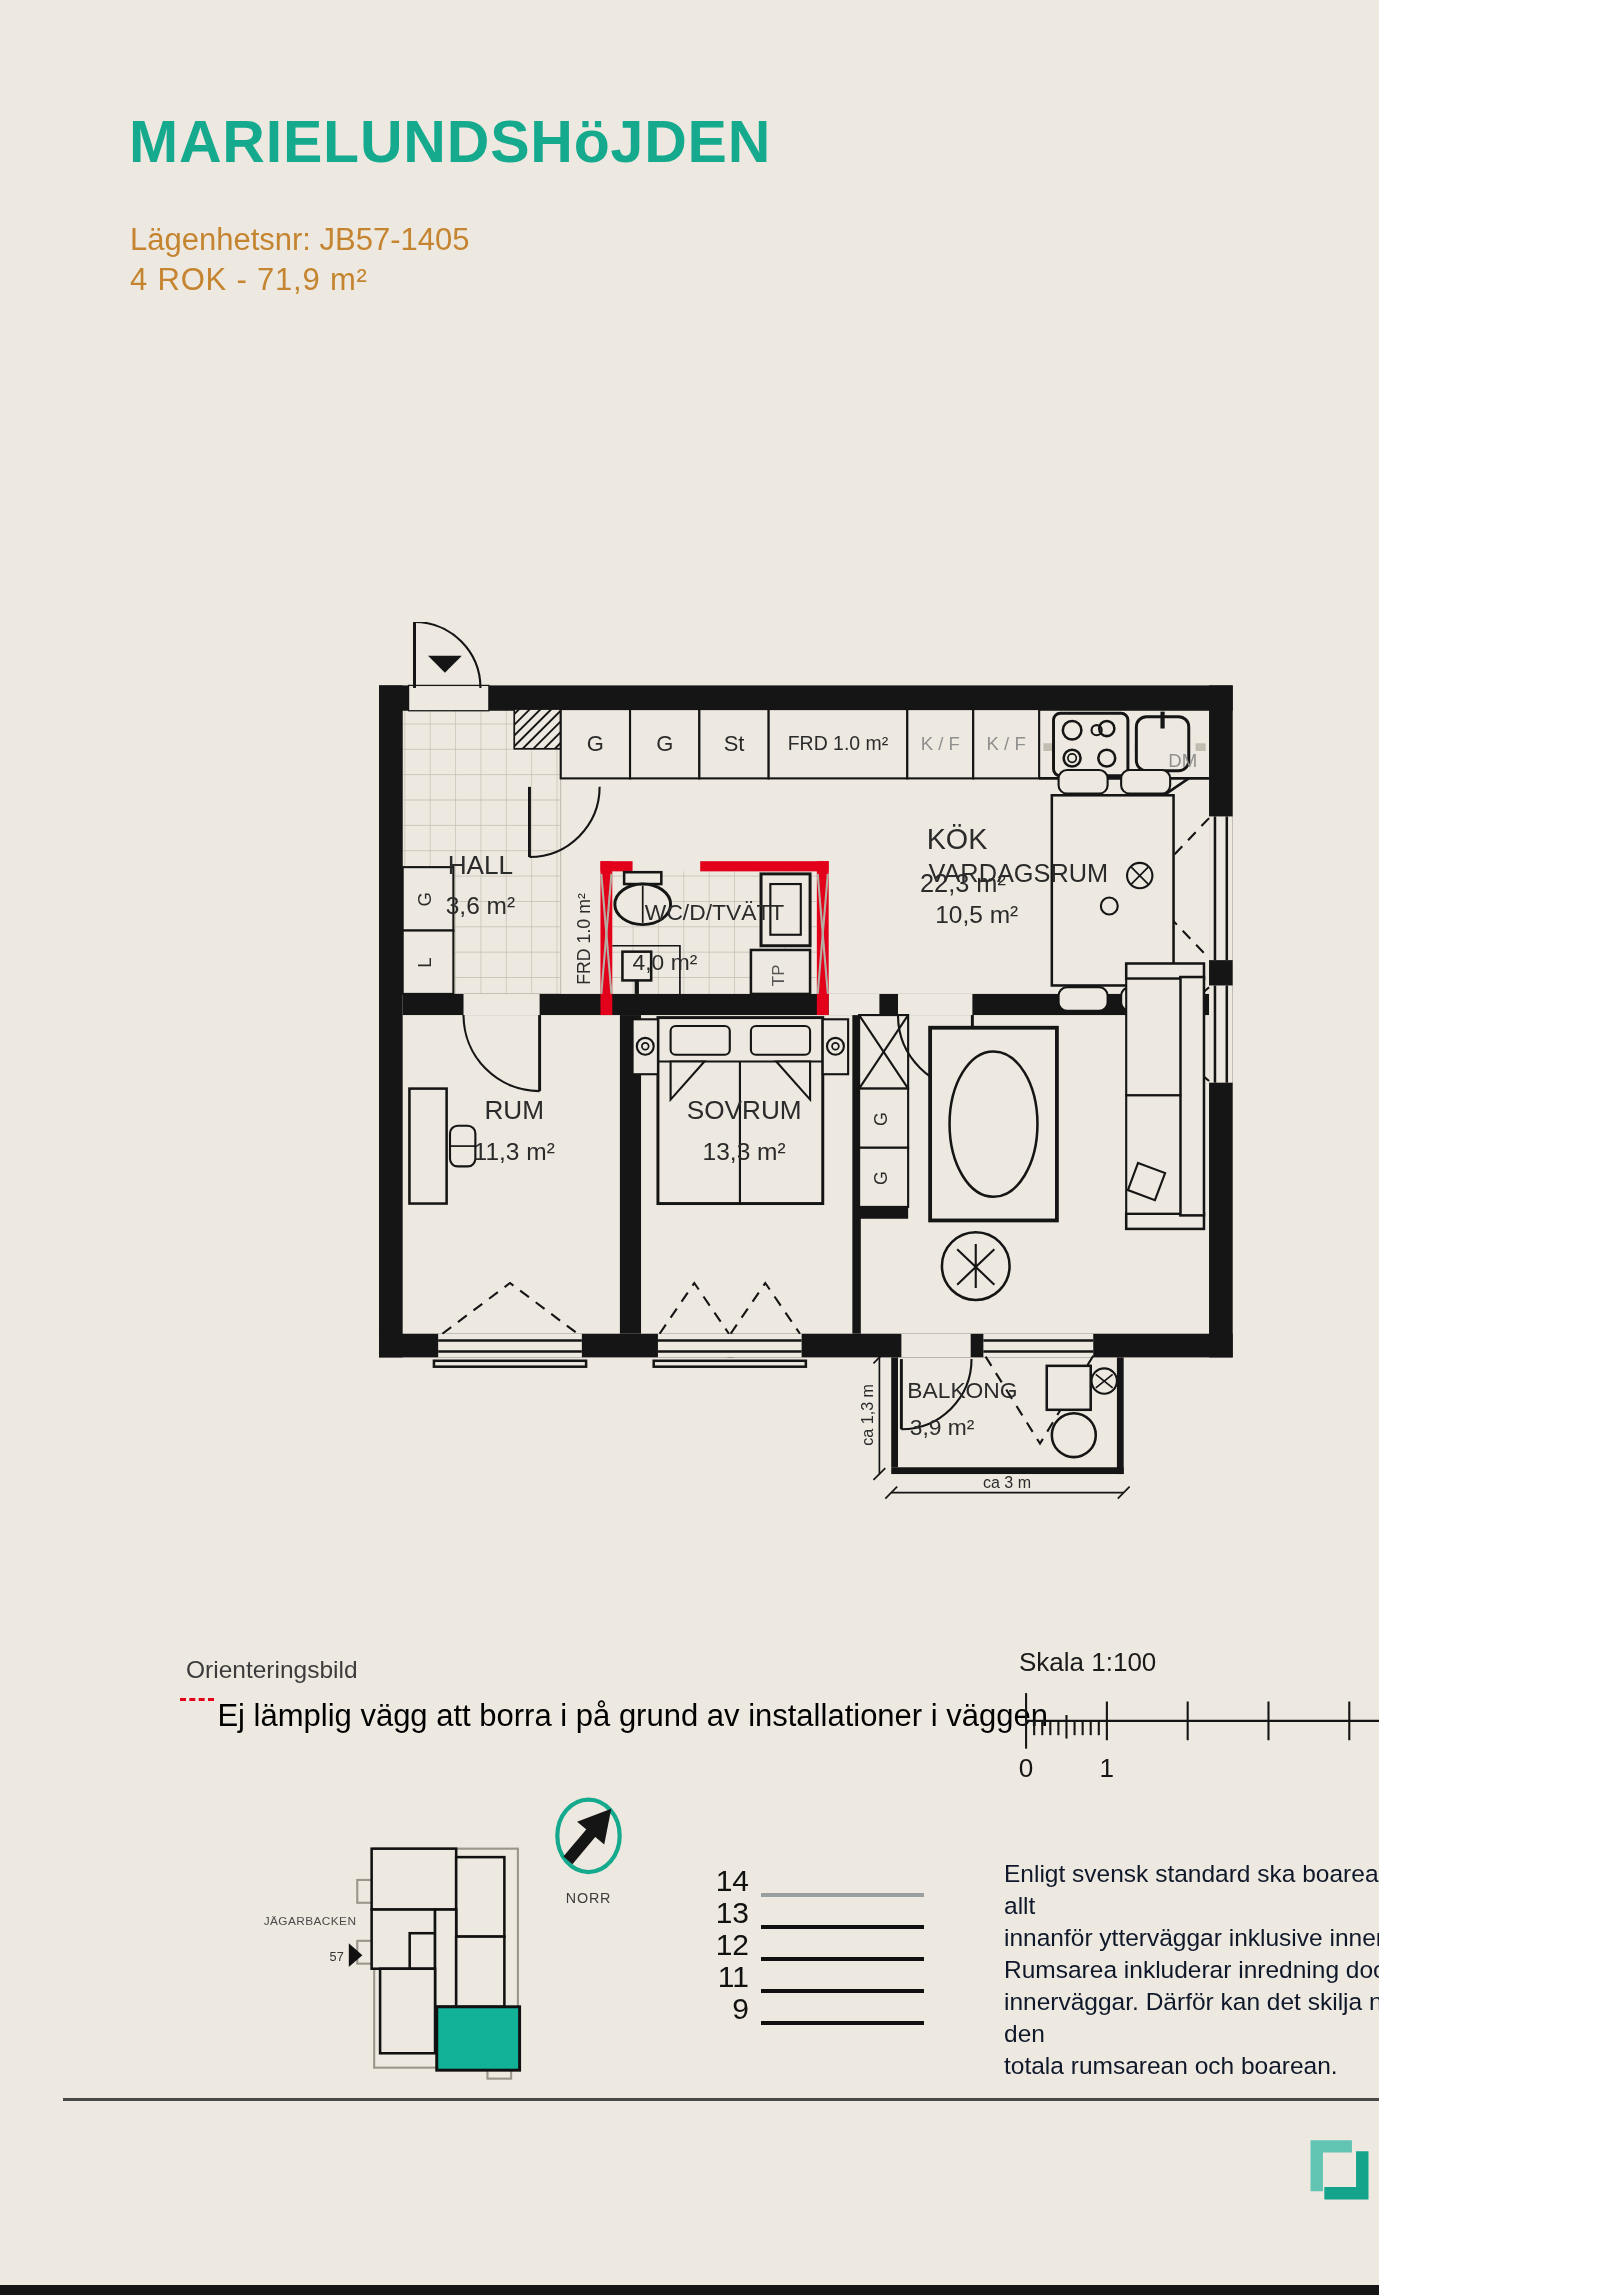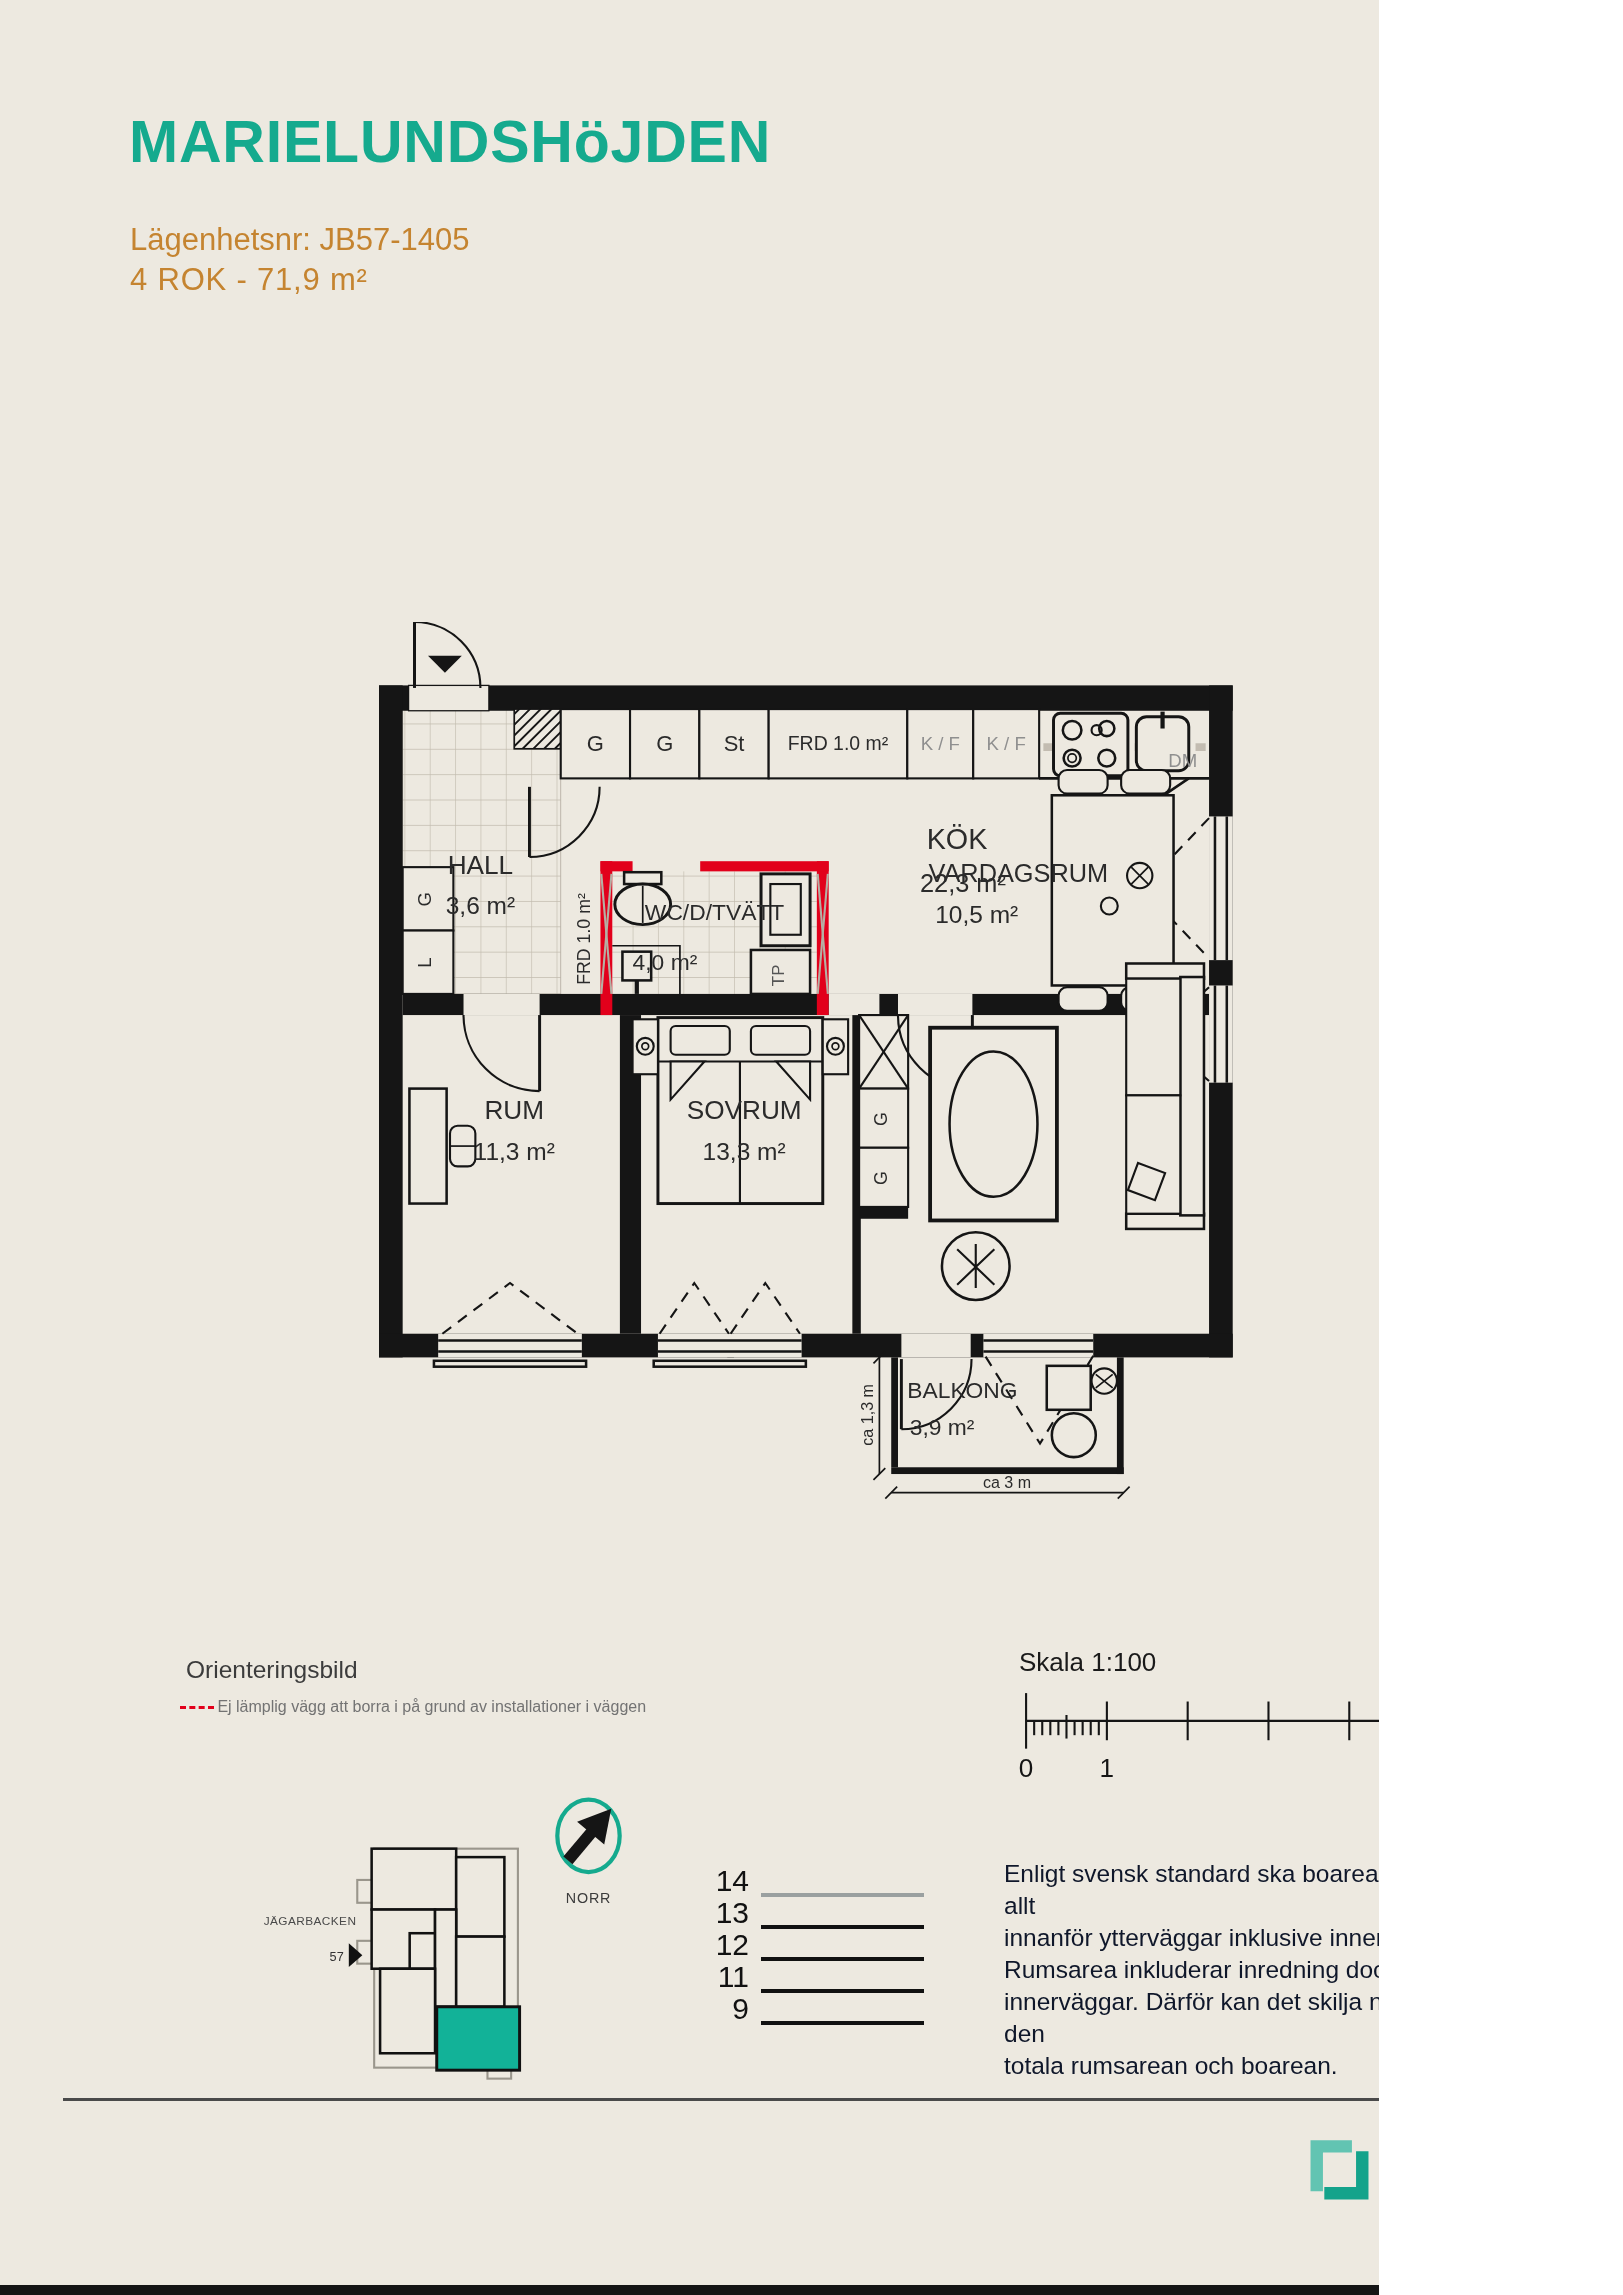--- a/index.html
+++ b/index.html
@@ -2,21 +2,21 @@
 <html style="font-size:13.5px"><head>
 <meta charset="utf-8">
 <style>
   html,body{margin:0;padding:0;}
   .page{position:relative;width:1379px;height:2295px;background:#EDE9E0;
         font-family:"Liberation Sans",sans-serif;overflow:hidden;}
   .abs{position:absolute;}
   .title{left:129px;top:108px;font-size:59px;font-weight:bold;color:#15AA8E;letter-spacing:0.8px;}
   .apt{left:130px;top:222px;font-size:31px;color:#C58430;}
   .rok{left:130px;top:262px;font-size:31px;color:#C58430;letter-spacing:0.8px;}
-  .drill-note{left:180px;top:1698px;font-size:16px;color:#737373;display:flex;align-items:center;}
+  .drill-note{left:180px;top:1698px;font-size:31px;color:#000000;display:flex;align-items:flex-start;}
   .drill-dashes{display:inline-block;width:34px;border-top:3.4px dashed #E2001B;margin-right:3.4px;}
   .orient{left:186px;top:1656px;font-size:24.5px;color:#3c3c3c;}
   .skala{left:1019px;top:1647px;font-size:26px;color:#1a1a1a;}
   .para{left:1004px;top:1858px;width:490px;font-size:24.5px;line-height:32px;color:#0f172a;white-space:pre-line;}
   .floors{left:703px;top:1865px;}
   .floor-row{display:flex;align-items:flex-end;height:32px;}
   .floor-label{width:46px;text-align:right;font-size:30px;color:#111;padding-right:12px;line-height:32px;}
   .floor-box{width:159px;border:2.5px solid #111;margin-top:-2.5px;background:#EDE9E0;}
   .floor-row:first-child .floor-box{margin-top:0;}
   .floor-box.current{background:#12B298;border-color:#9aa0a0;}

